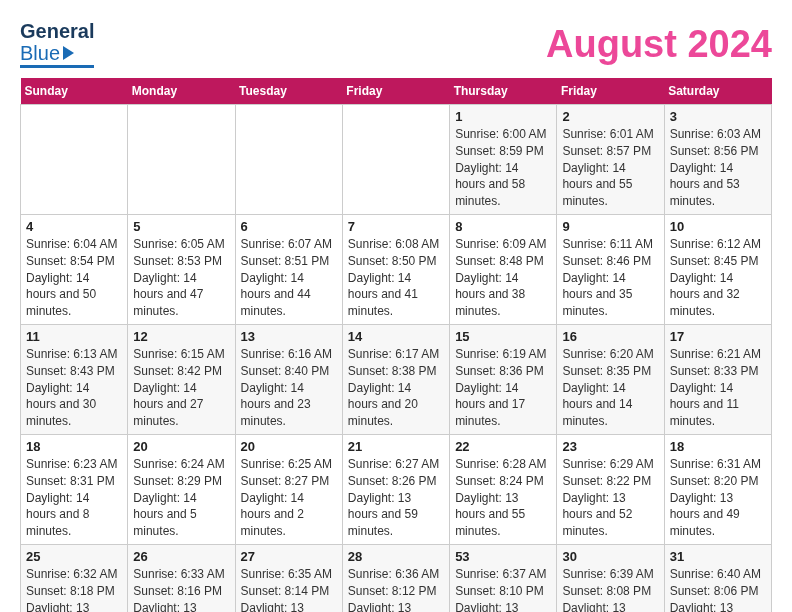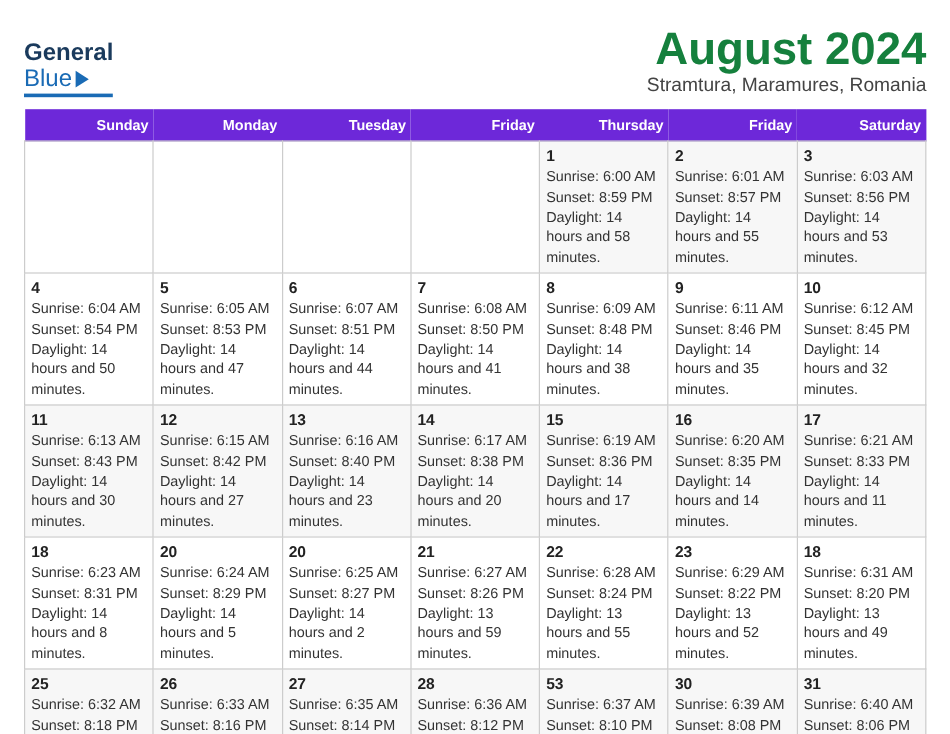--- a/index.html
+++ b/index.html
@@ -6,45 +6,45 @@
     body {
       font-family: Arial, sans-serif;
       background: #fff;
       width: 792px;
       min-height: 612px;
       padding: 20px;
     }
     .header {
       display: flex;
       justify-content: space-between;
-      align-items: flex-end;
+      align-items: center;
       margin-bottom: 10px;
     }
     .title-section {
       text-align: right;
     }
     .main-title {
       font-size: 38px;
       font-weight: bold;
-      color: #15803d;
+      color: #ec4899;
     }
     .subtitle {
       font-size: 16px;
       color: #444;
     }
     table {
       width: 100%;
       border-collapse: collapse;
       font-size: 11px;
     }
     thead tr th {
-      background: #6d28d9;
+      background: #be185d;
       color: #fff;
       padding: 6px 4px;
-      text-align: right;
+      text-align: left;
       font-size: 12px;
       font-weight: bold;
     }
     tbody tr td {
       border: 1px solid #ccc;
       padding: 4px 5px;
       vertical-align: top;
       width: 14.28%;
       height: 80px;
       background: #fff;
@@ -114,21 +114,20 @@
       <div class="logo-top">General</div>
       <div class="logo-bottom">
         <span>Blue</span>
         <span class="arrow-right"></span>
       </div>
       <div class="logo-underline"></div>
     </div>
   </div>
   <div class="title-section">
     <div class="main-title">August 2024</div>
-    <div class="subtitle">Stramtura, Maramures, Romania</div>
   </div>
 </div>
 
 <table>
   <thead>
     <tr>
     <th>Sunday</th>
         <th>Monday</th>
         <th>Tuesday</th>
         <th>Friday</th>

